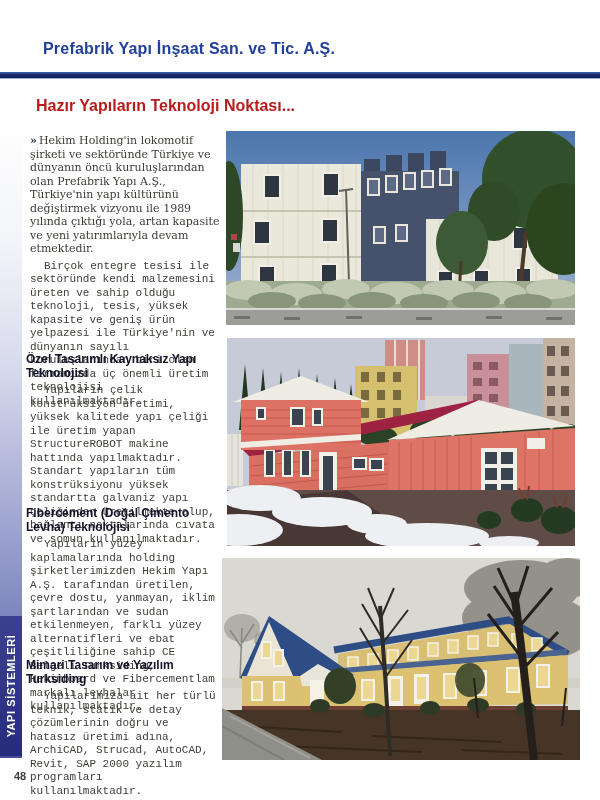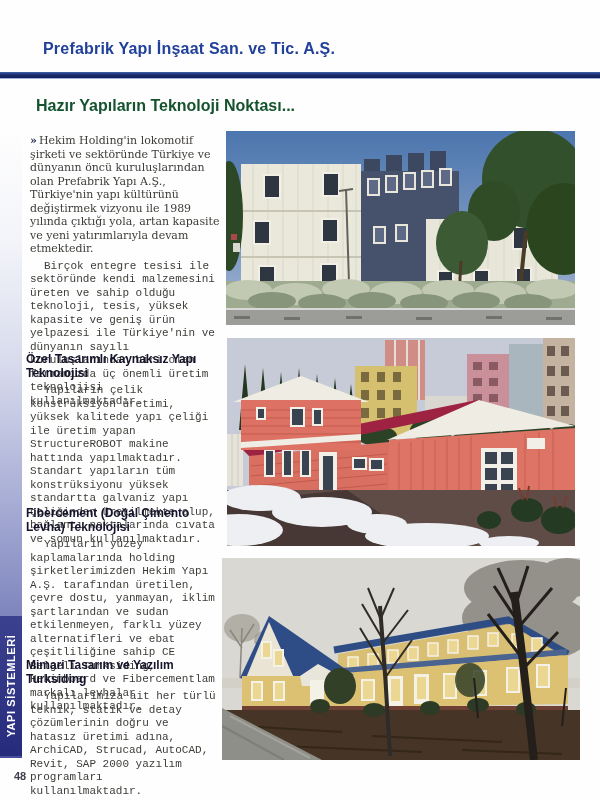--- a/index.html
+++ b/index.html
@@ -38,21 +38,21 @@
     font-size:16px; color:#21409a; letter-spacing:0.2px;
   }
   .header-rule{
     position:absolute; left:0; top:72px; width:600px; height:6px;
     background:linear-gradient(to bottom,#4063ac 0%, #1b2b70 45%, #131e54 100%);
     border-bottom:1px solid #9db0d8;
   }
   .page-title{
     position:absolute; left:36px; top:97px; margin:0;
     font-family:"Liberation Sans", sans-serif; font-weight:bold;
-    font-size:16px; color:#14532d;
+    font-size:16px; color:#b91c1c;
   }
   
   .txt{
     position:absolute; left:26px; width:199px;
     font-size:11px; line-height:13.5px; color:#3d3c37;
     text-align:left;
   }
   .txt p{margin:4px;}
   .txt p.indent{text-indent:14px;font-family:Liberation Mono, monospace;}
   .txt .marker{font-weight:bold; color:#23304f; margin-right:2px;}

